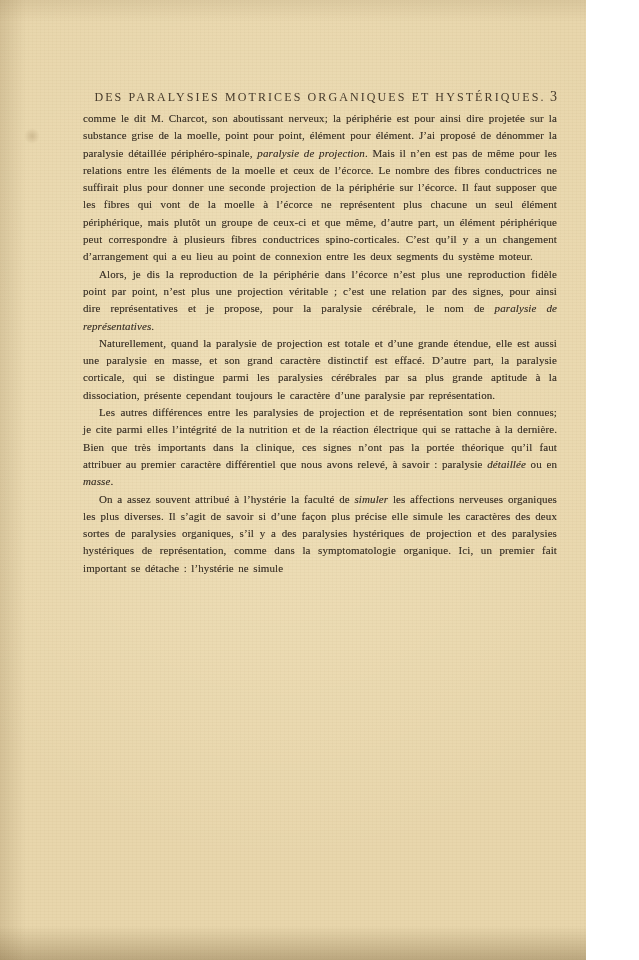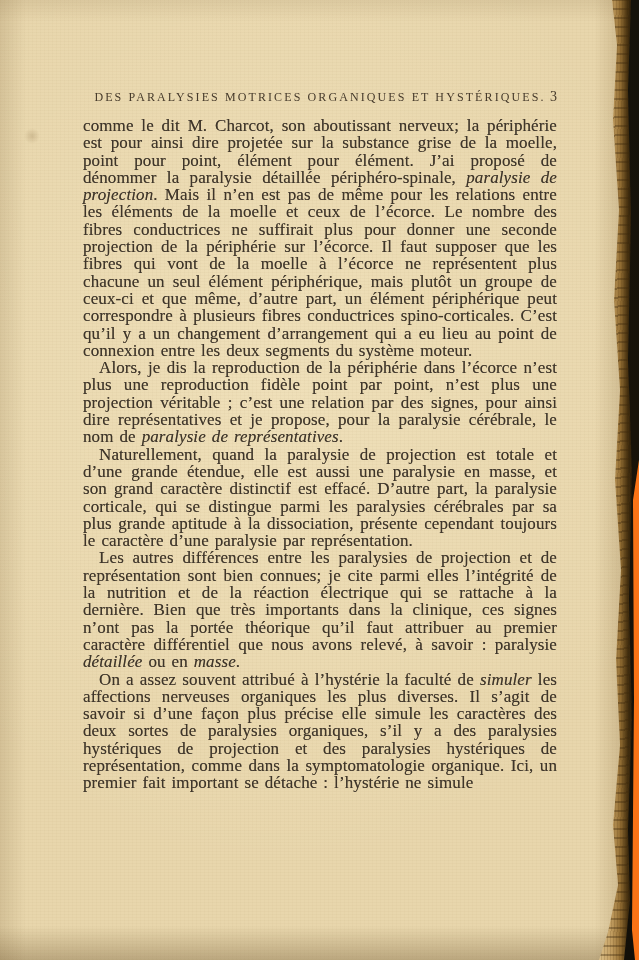--- a/index.html
+++ b/index.html
@@ -1,20 +1,20 @@
 <!DOCTYPE html>
 <html lang="fr"><head>
 <meta charset="utf-8">
 <style>
   html, body { margin: 0; padding: 0; }
   body { background: #ffffff; }
 
   .scan {
     position: relative;
-    width: 639px;
+    width: 586px;
     height: 960px;
     overflow: hidden;
     background: #f97316;
     font-family: "Liberation Serif", "DejaVu Serif", serif;
   }
 
   
   .void-band {
     position: absolute;
     left: 610px; top: 0;
@@ -85,22 +85,22 @@
     white-space: nowrap;
   }
   .page-num {
     position: absolute;
     right: 0; top: -1px;
     font-size: 14px;
     letter-spacing: 0;
   }
 
   .body-text {
-    margin-top: 9px;
-    font-size: 17px;
+    margin-top: 2px;
+    font-size: 11px;
     line-height: 17.3px;
     text-align: justify;
     word-spacing: 1.6px;
     letter-spacing: 0.1px;
     text-shadow: 0 0 0.6px rgba(62,53,40,0.55);
     hyphens: auto;
     -webkit-hyphens: auto;
   }
   .body-text p { margin: 0; }
   .body-text p.indent { text-indent: 16px; }

